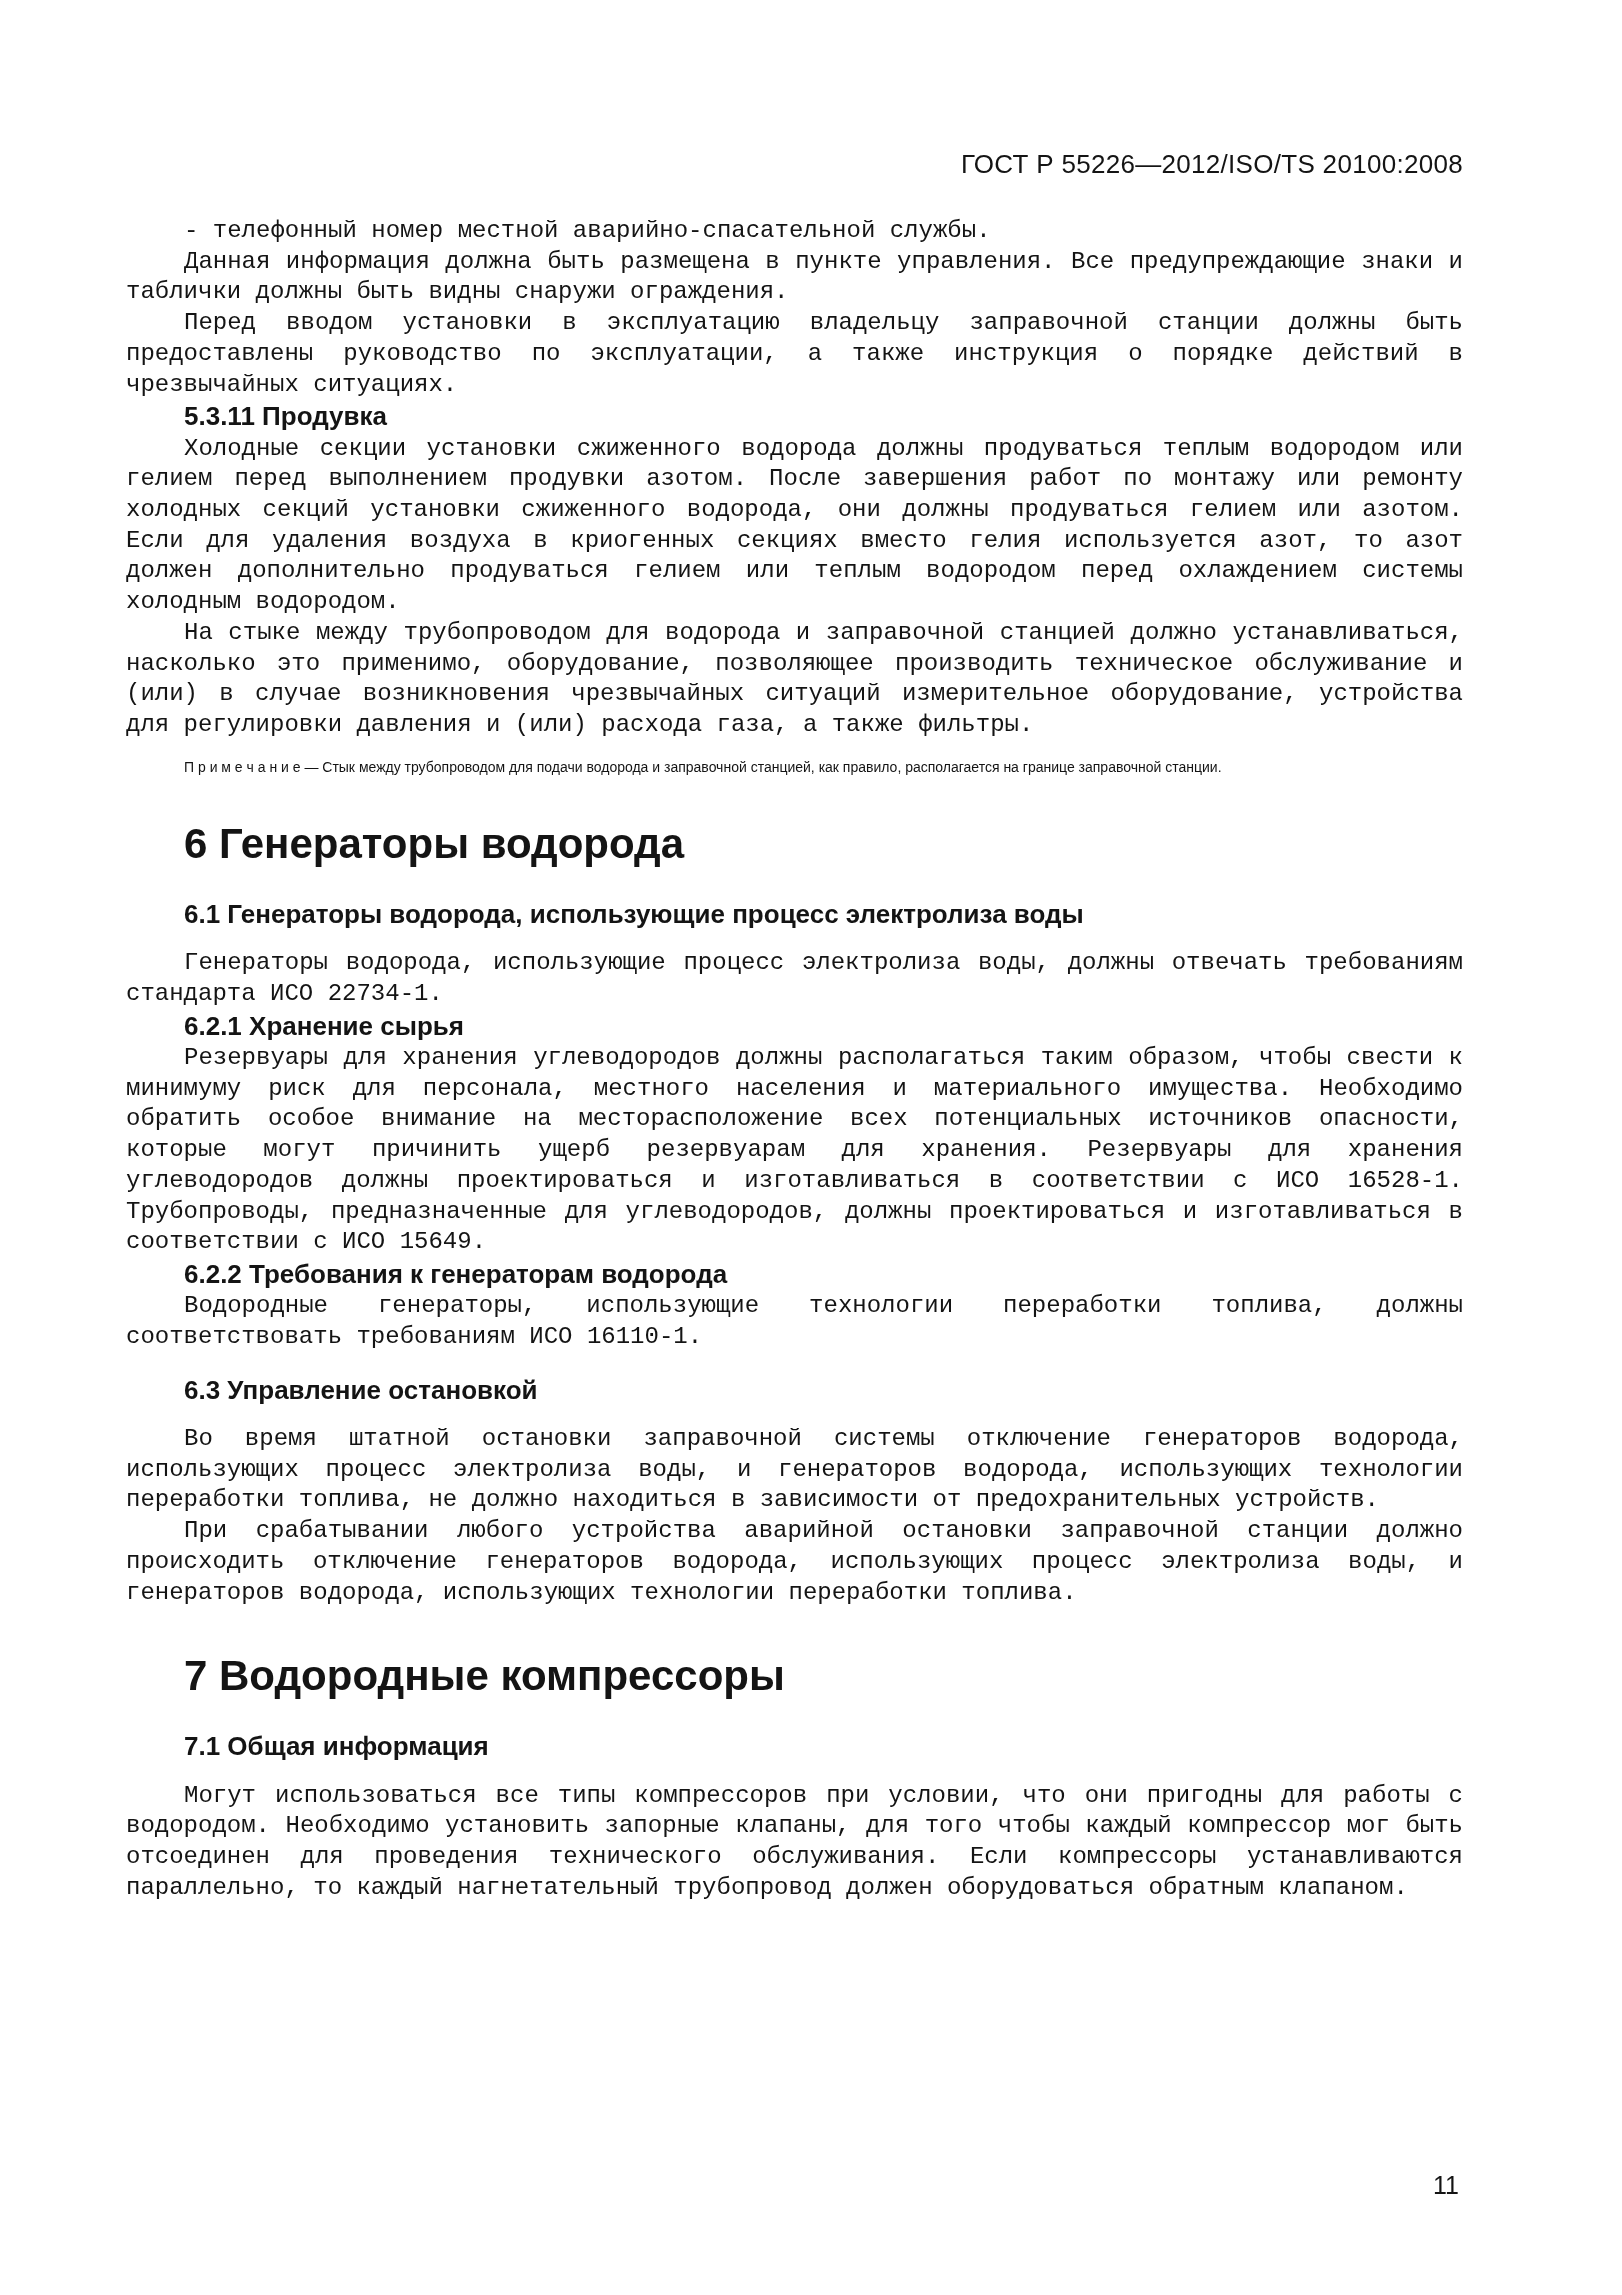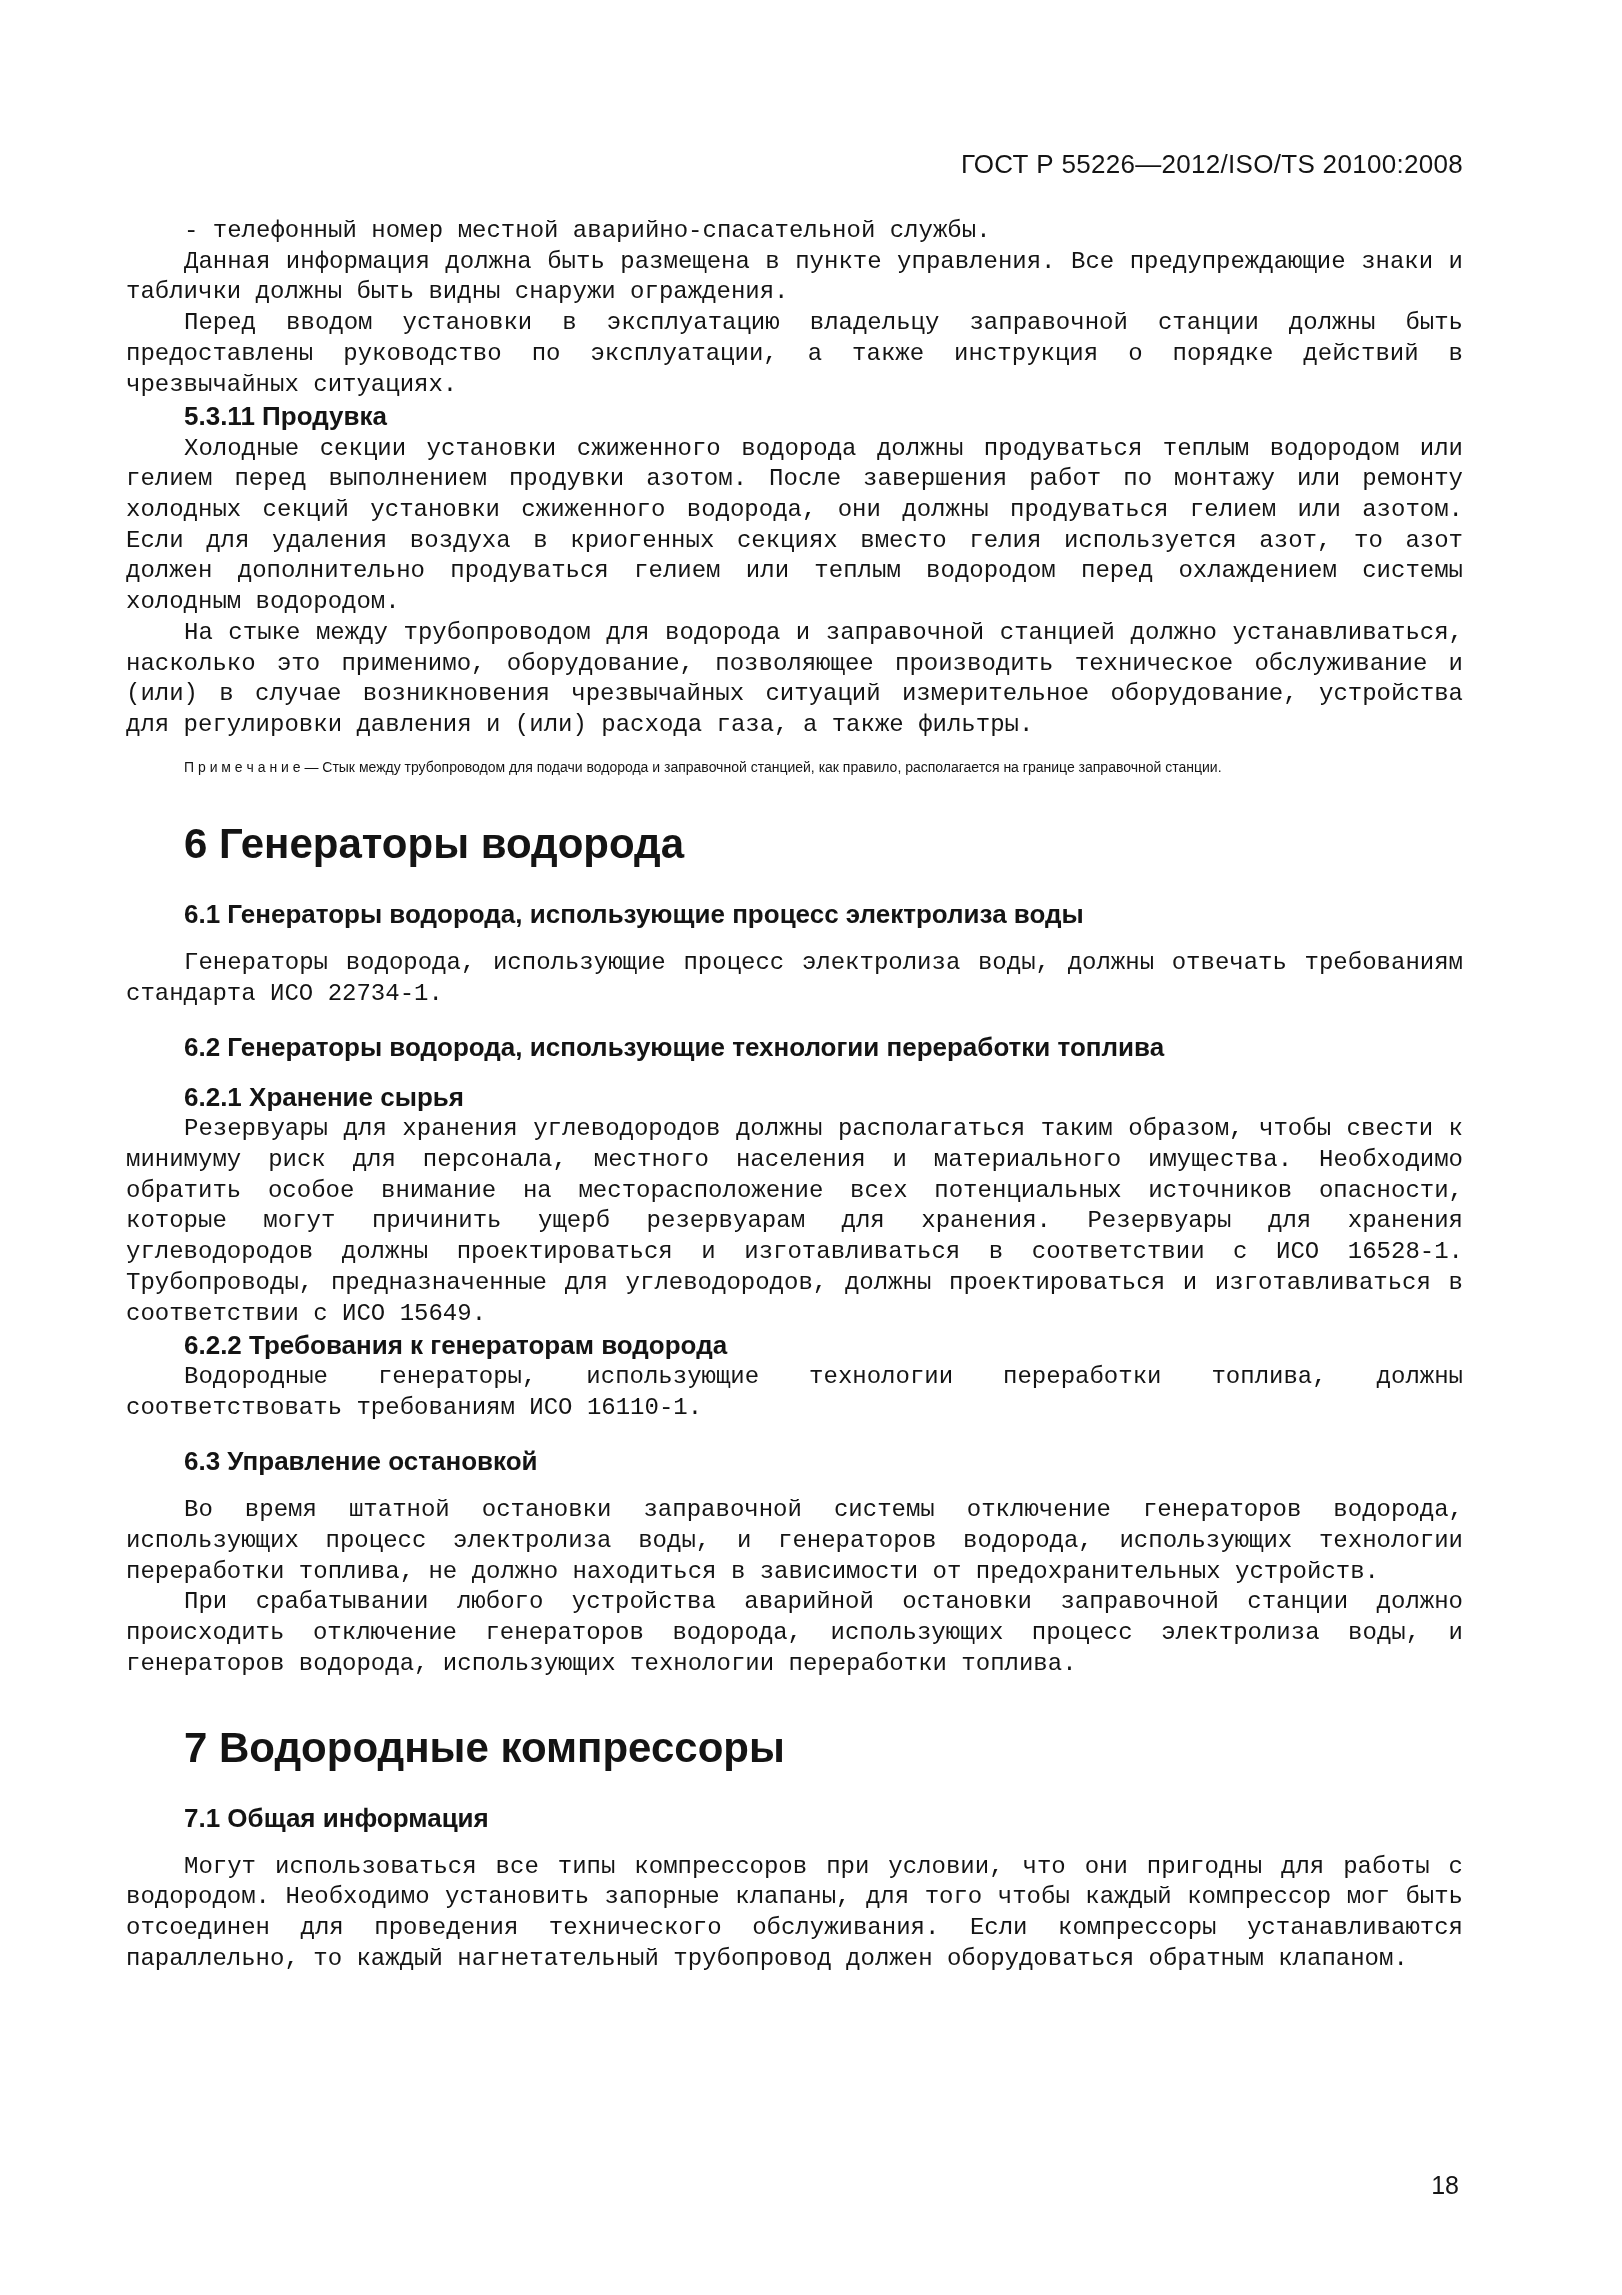--- a/index.html
+++ b/index.html
@@ -97,34 +97,33 @@
 
     <p class="para">На стыке между трубопроводом для водорода и заправочной станцией должно устанавливаться, насколько это применимо, оборудование, позволяющее производить техническое обслуживание и (или) в случае возникновения чрезвычайных ситуаций измерительное оборудование, устройства для регулировки давления и (или) расхода газа, а также фильтры.</p>
 
     <p class="note">П р и м е ч а н и е — Стык между трубопроводом для подачи водорода и заправочной станцией, как правило, располагается на границе заправочной станции.</p>
 
     <p class="h1">6 Генераторы водорода</p>
 
     <p class="h2">6.1 Генераторы водорода, использующие процесс электролиза воды</p>
     <p class="para">Генераторы водорода, использующие процесс электролиза воды, должны отвечать требованиям стандарта ИСО 22734-1.</p>
 
-    <p class="h2">6.2 Генераторы водорода, использующие технологии переработки топлива</p>
     <p class="h3">6.2.1 Хранение сырья</p>
     <p class="para">Резервуары для хранения углеводородов должны располагаться таким образом, чтобы свести к минимуму риск для персонала, местного населения и материального имущества. Необходимо обратить особое внимание на месторасположение всех потенциальных источников опасности, которые могут причинить ущерб резервуарам для хранения. Резервуары для хранения углеводородов должны проектироваться и изготавливаться в соответствии с ИСО 16528-1. Трубопроводы, предназначенные для углеводородов, должны проектироваться и изготавливаться в соответствии с ИСО 15649.</p>
 
     <p class="h3">6.2.2 Требования к генераторам водорода</p>
     <p class="para">Водородные генераторы, использующие технологии переработки топлива, должны соответствовать требованиям ИСО 16110-1.</p>
 
     <p class="h2">6.3 Управление остановкой</p>
     <p class="para">Во время штатной остановки заправочной системы отключение генераторов водорода, использующих процесс электролиза воды, и генераторов водорода, использующих технологии переработки топлива, не должно находиться в зависимости от предохранительных устройств.</p>
     <p class="para">При срабатывании любого устройства аварийной остановки заправочной станции должно происходить отключение генераторов водорода, использующих процесс электролиза воды, и генераторов водорода, использующих технологии переработки топлива.</p>
 
     <p class="h1">7 Водородные компрессоры</p>
 
     <p class="h2">7.1 Общая информация</p>
     <p class="para">Могут использоваться все типы компрессоров при условии, что они пригодны для работы с водородом. Необходимо установить запорные клапаны, для того чтобы каждый компрессор мог быть отсоединен для проведения технического обслуживания. Если компрессоры устанавливаются параллельно, то каждый нагнетательный трубопровод должен оборудоваться обратным клапаном.</p>
 
   </div>
 
-  <div class="page-number">18</div>
+  <div class="page-number">11</div>
 
 </div>
 
 
 </body></html>

